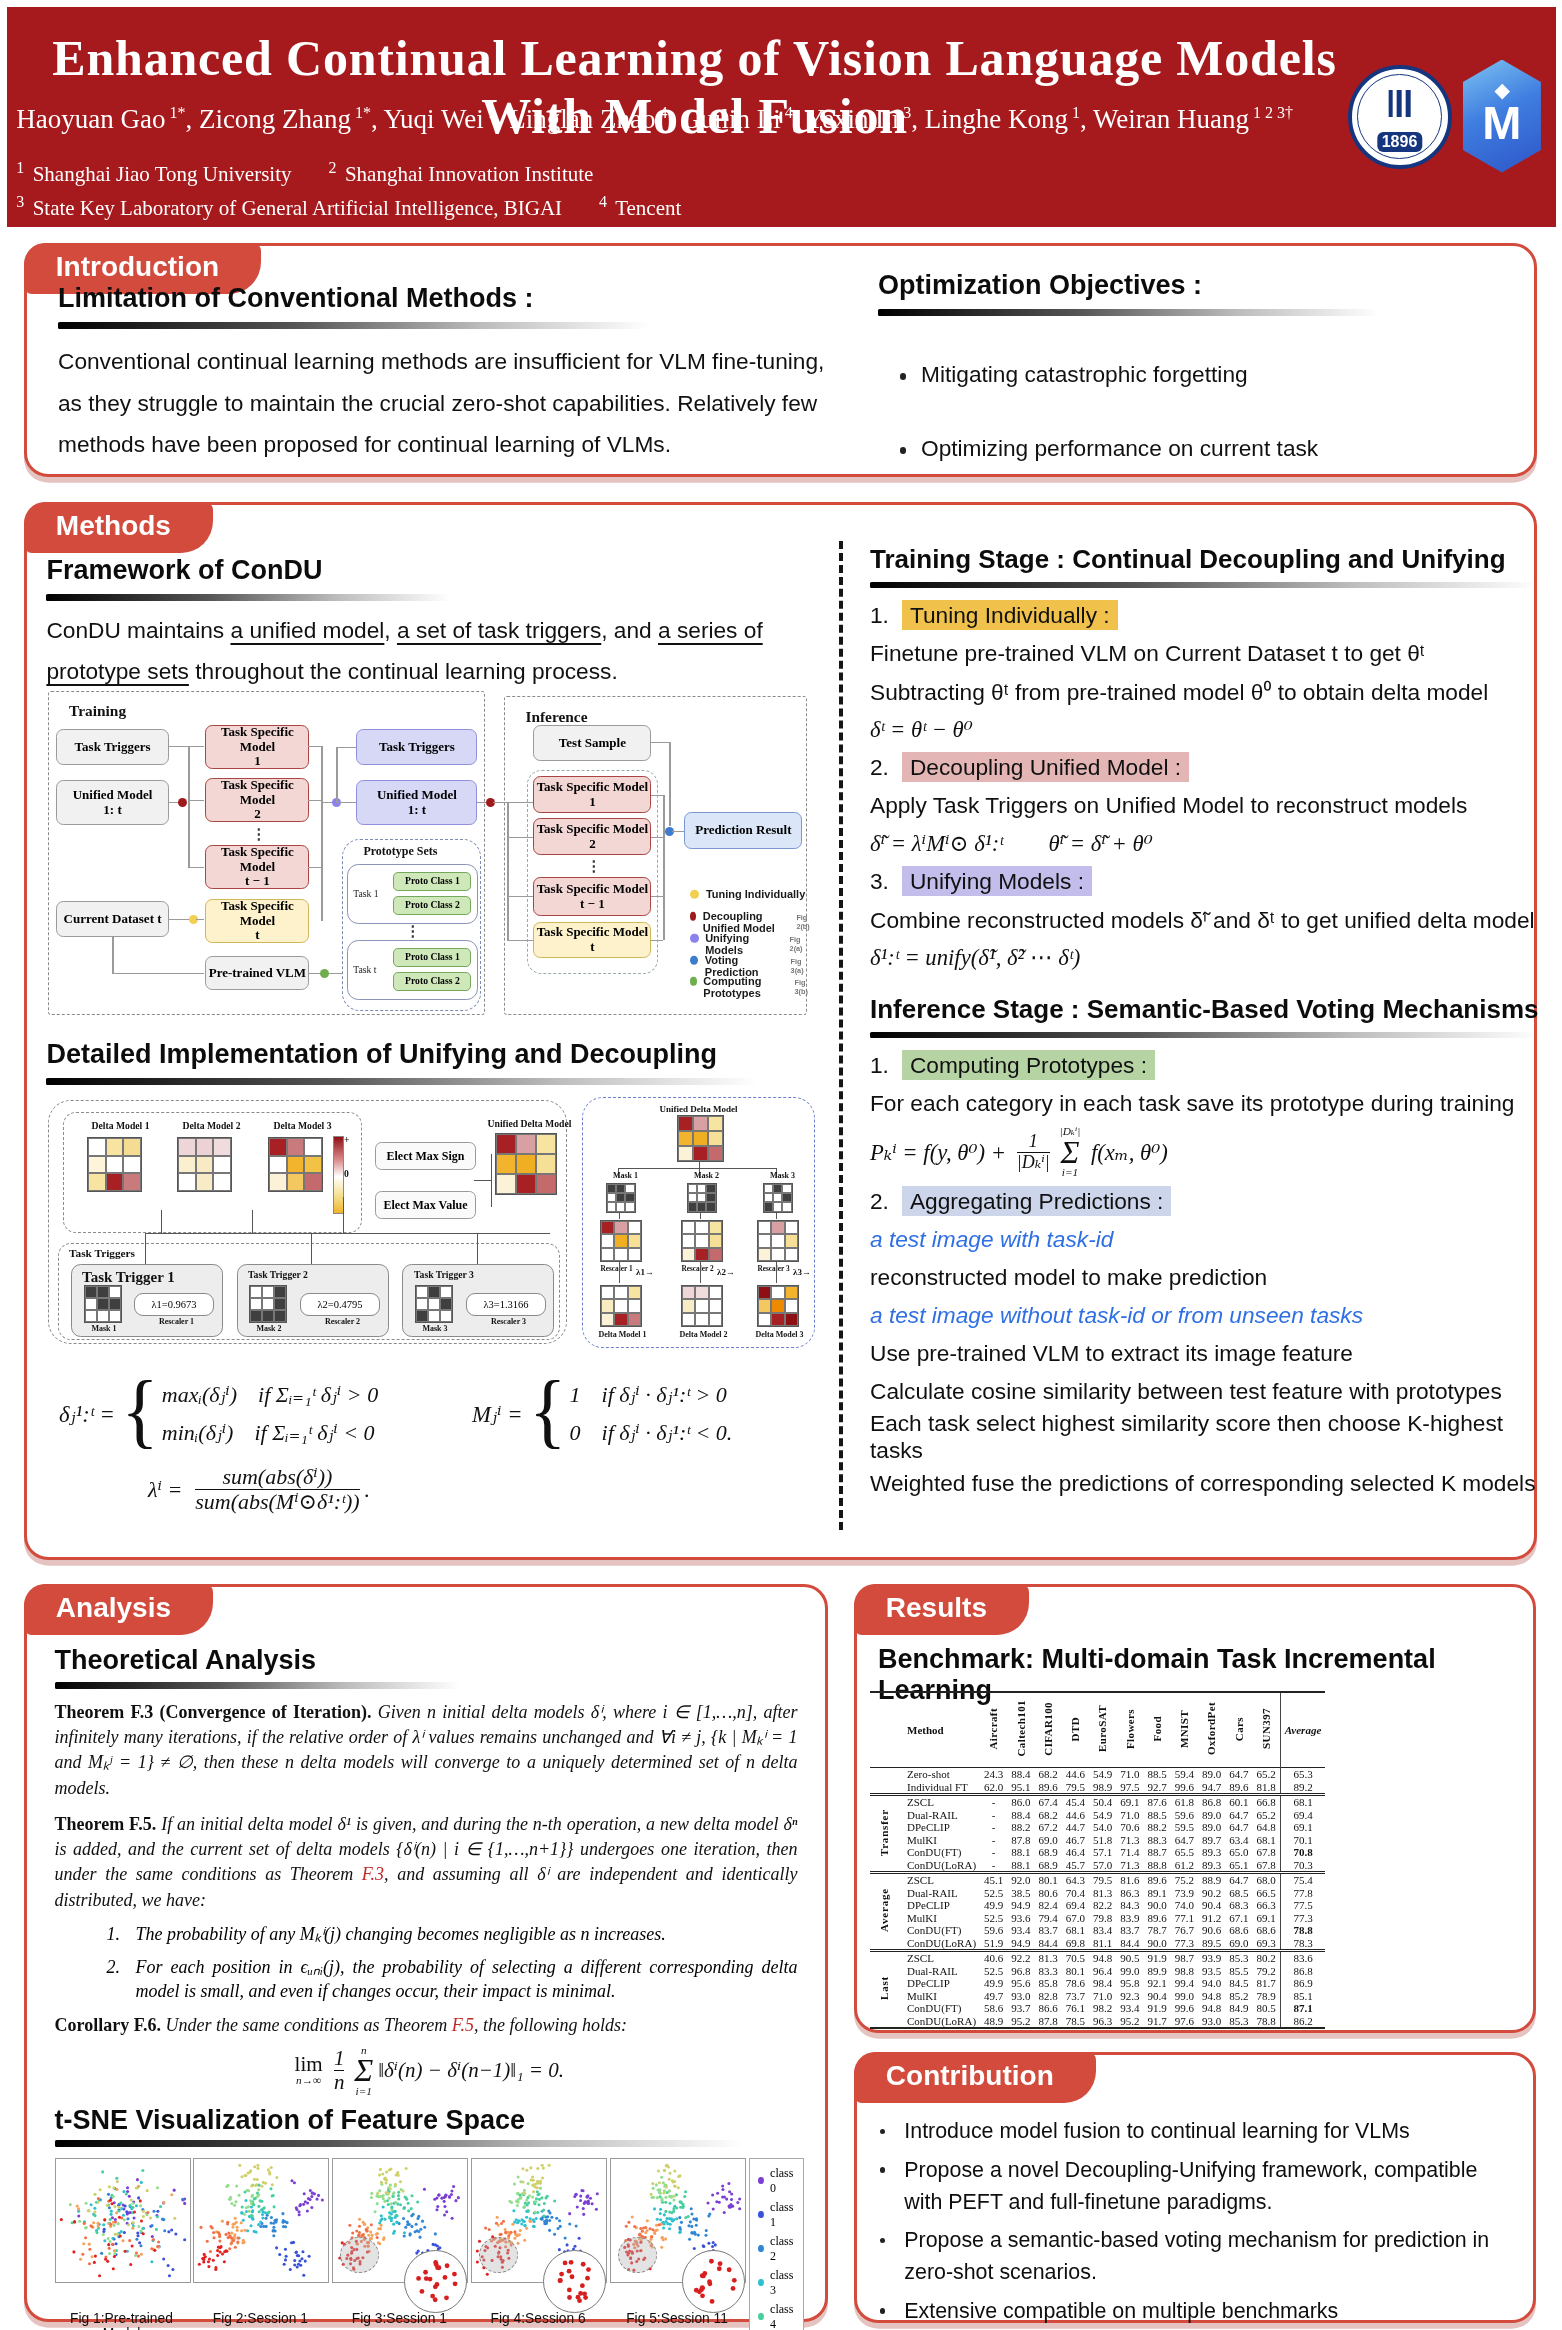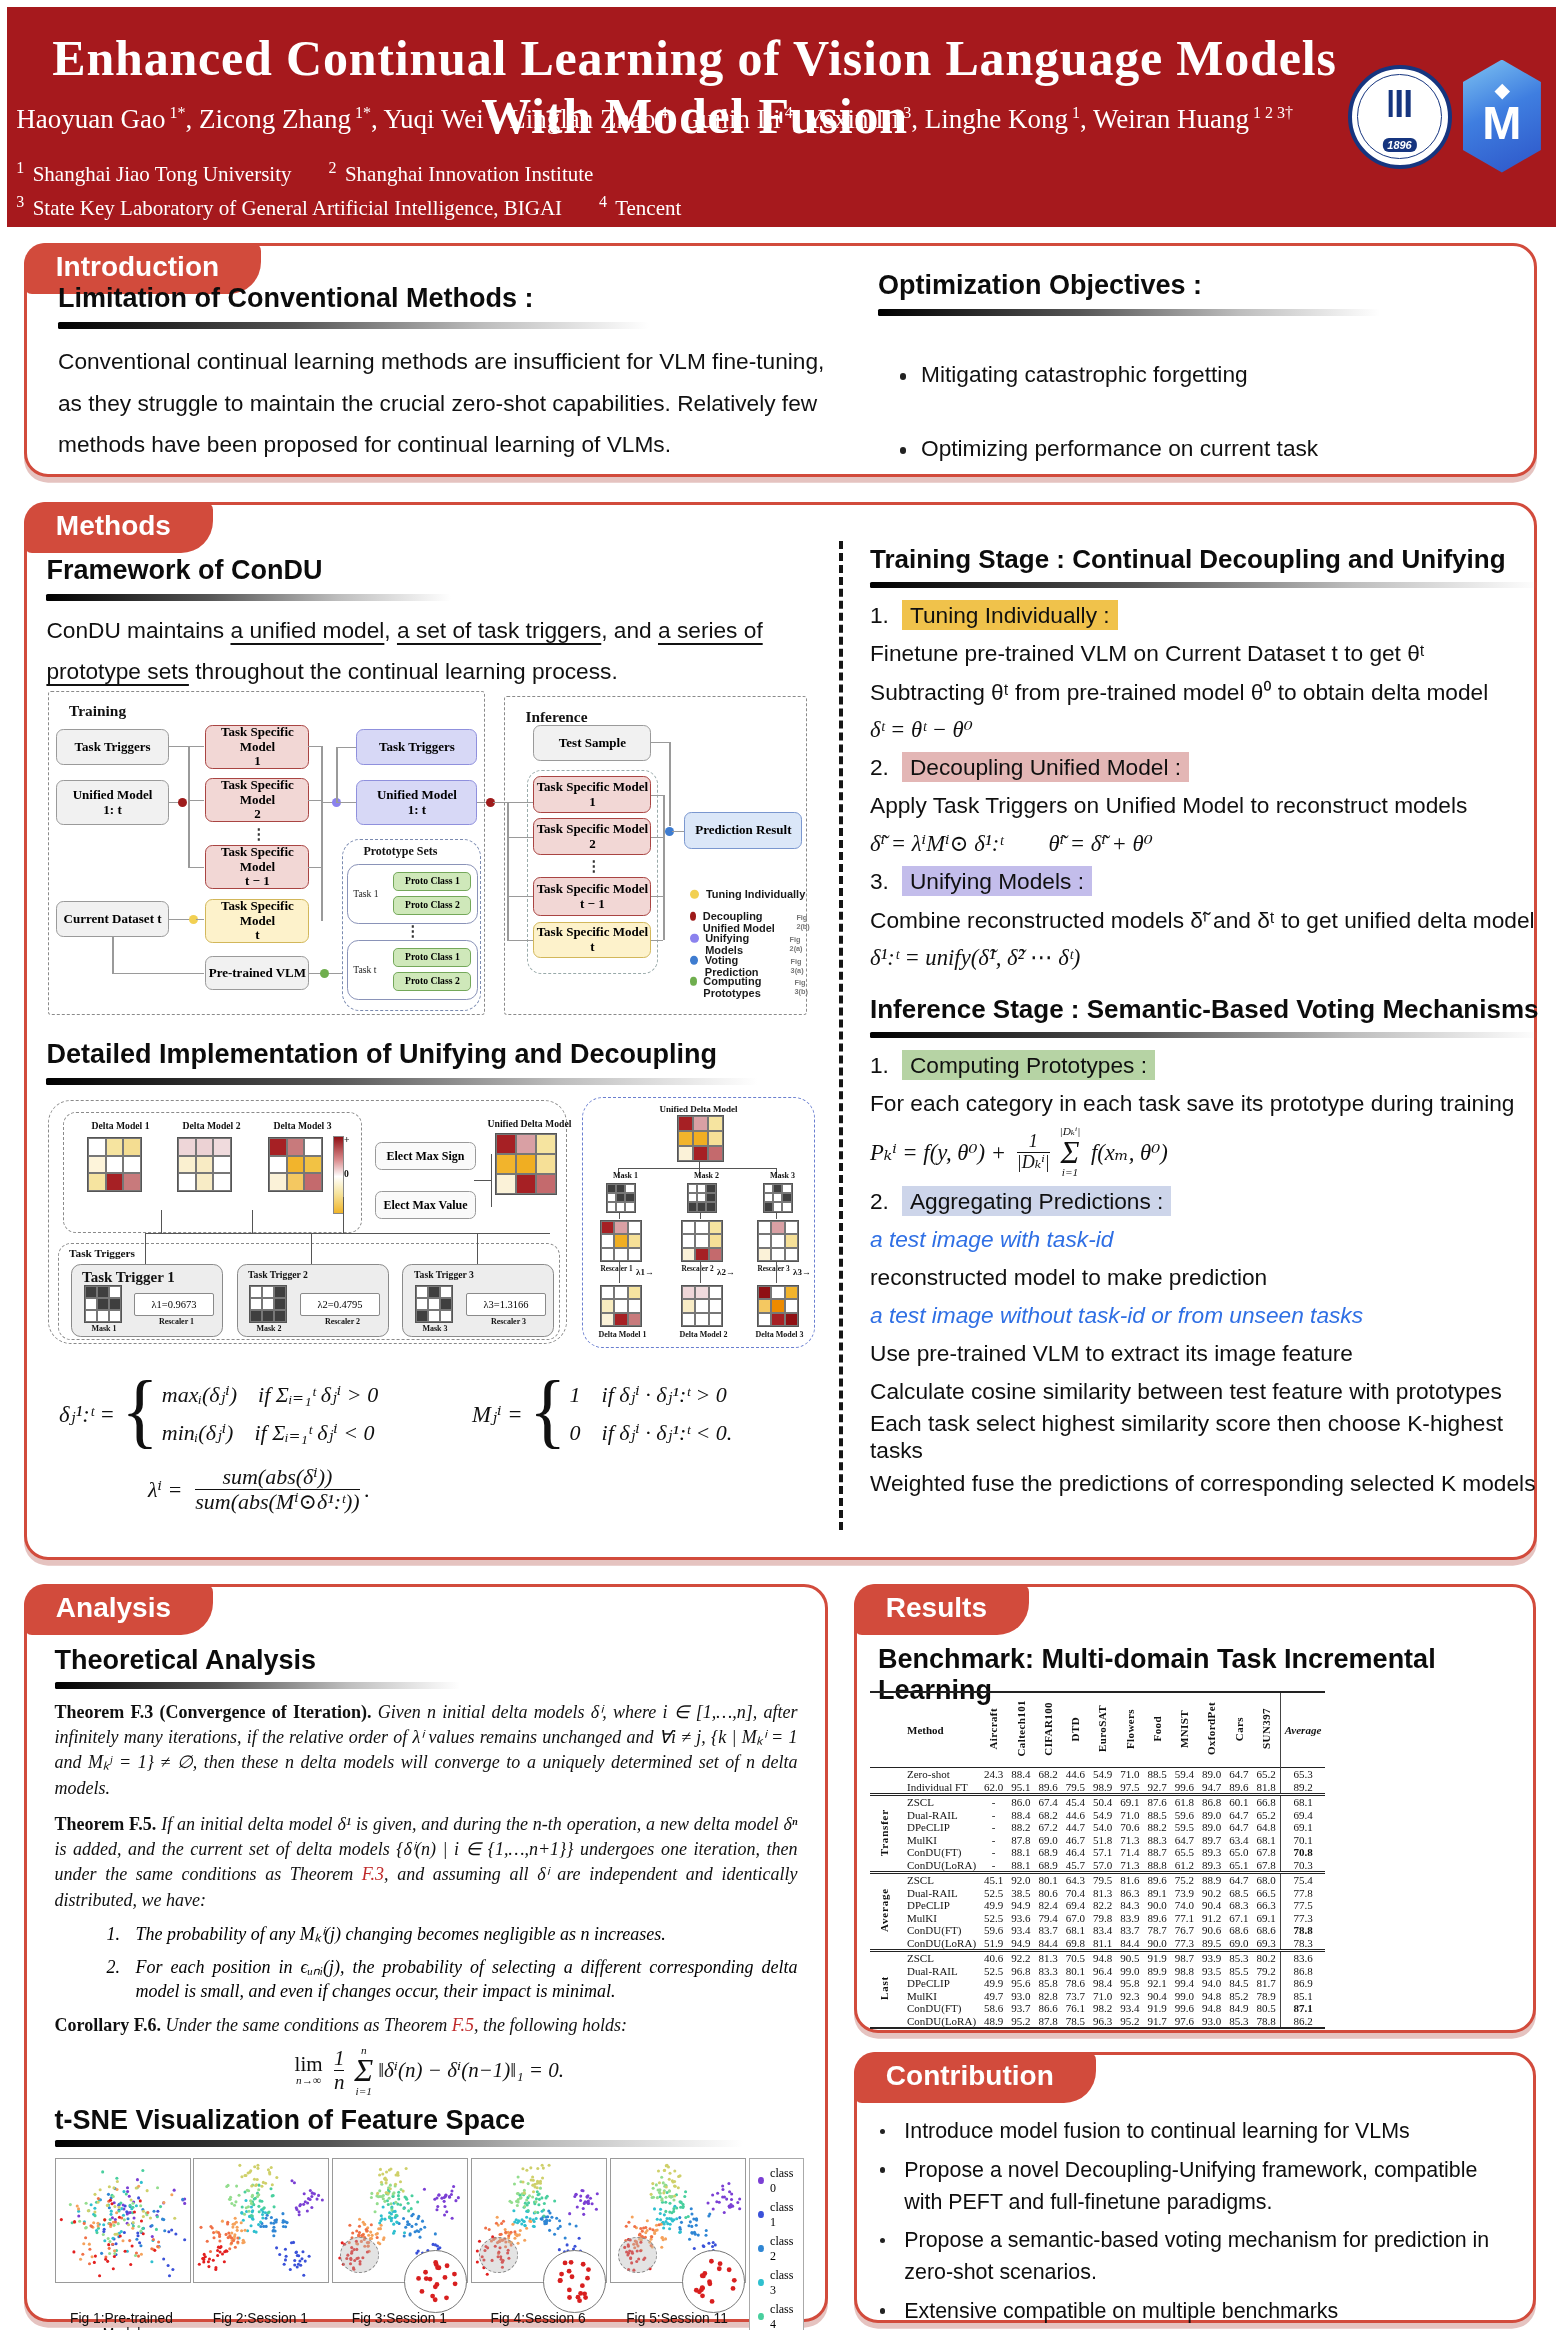--- a/index.html
+++ b/index.html
@@ -15,21 +15,21 @@
   .affline{position:absolute;left:9.7px;font-family:"Liberation Serif",serif;font-size:21px;}
   .affline sup{font-size:16px;margin-right:3.2px;}
   .affgap{display:inline-block;width:37px;}
   #aff1{top:152px;} #aff2{top:186px;}
   #seal{position:absolute;right:104px;top:58px;width:104px;height:104px;border-radius:50%;
         background:#fff;border:4px solid #16357f;box-sizing:border-box;}
   #seal .ring{position:absolute;inset:5.7px;border:1.6px solid #16357f;border-radius:50%;}
   #seal .bars{position:absolute;left:50%;top:21px;transform:translateX(-50%);display:flex;gap:4px;}
   #seal .bars i{display:block;width:4.9px;height:27.5px;background:#16357f;}
   #seal .yr{position:absolute;left:50%;bottom:13px;transform:translateX(-50%);
-            background:#16357f;color:#fff;font-size:11px;font-weight:bold;padding:0.8px 4.9px;border-radius:6px;font-style:italic;}
+            background:#16357f;color:#fff;font-size:16px;font-weight:bold;padding:0.8px 4.9px;border-radius:6px;}
   #mlogo{position:absolute;right:14.6px;top:53px;width:78px;height:113px;
          background:linear-gradient(155deg,#7ec3f2 0%,#3f7ee0 45%,#2d55c8 100%);
          clip-path:polygon(50% 0,100% 20%,100% 80%,50% 100%,0 80%,0 20%);
          display:flex;align-items:center;justify-content:center;flex-direction:column;}
   #mlogo .dia{width:10.5px;height:10.5px;background:#fff;transform:rotate(45deg);margin-bottom:3.2px;}
   #mlogo .M{color:#fff;font-size:47px;font-weight:bold;line-height:1;}
   
   .panel{position:absolute;background:#fff;border:3.2px solid #d24b3c;border-radius:24px;
          box-shadow:0 5.7px 0 rgba(160,40,30,.28);}
   .pill{position:absolute;top:-3.2px;left:-3.2px;background:#d24b3c;color:#fff;
@@ -69,21 +69,21 @@
   .fsmall{position:absolute;font-family:"Liberation Serif",serif;font-size:9.7px;color:#222;}
   .fdots{position:absolute;font-weight:bold;font-size:14.6px;color:#333;letter-spacing:0.8px;}
   .fleg{position:absolute;display:flex;align-items:baseline;gap:6.5px;font-size:11px;font-weight:bold;color:#1a1a1a;}
   .fleg i{width:9px;height:9px;border-radius:50%;display:inline-block;transform:translateY(0.8px);}
   .fleg .ref{font-size:7.3px;color:#777;font-weight:bold;}
   
   .grid{position:absolute;display:grid;border:0.8px solid #555;box-sizing:content-box;}
   .grid i{border:0.4px solid #777;}
   .ilabel{position:absolute;font-family:"Liberation Serif",serif;font-weight:bold;color:#111;text-align:center;}
   .tcard{position:absolute;background:#ededed;border:1.2px solid #8a8a8a;border-radius:9.7px;}
-  .lambox{position:absolute;background:#fff;border:1.2px solid #8a8a8a;border-radius:2px;
+  .lambox{position:absolute;background:#fff;border:1.2px solid #8a8a8a;border-radius:9px;
           font-family:"Liberation Serif",serif;font-size:10.5px;display:flex;align-items:center;justify-content:center;}
   .electbox{position:absolute;border:1.2px solid #9a9a9a;border-radius:6.5px;background:#fafafa;
             font-family:"Liberation Serif",serif;font-weight:bold;font-size:12px;
             display:flex;align-items:center;justify-content:center;}
   .cbar{position:absolute;width:9px;background:linear-gradient(180deg,#8f1014 0%,#d98a8c 30%,#ffffff 52%,#f6e39b 75%,#f0b429 100%);border:0.8px solid #888;}
   
   .eq{font-family:"Liberation Serif","DejaVu Serif","DejaVu Sans",serif;font-style:italic;color:#111;}
   .pw{display:flex;align-items:center;}
   .pw .brace{font-size:78px;font-weight:100;font-style:normal;transform:scaleY(1.05);margin:0 3.2px 6.5px 6.5px;}
   .pw-rows{display:flex;flex-direction:column;gap:11.3px;font-size:22px;}

